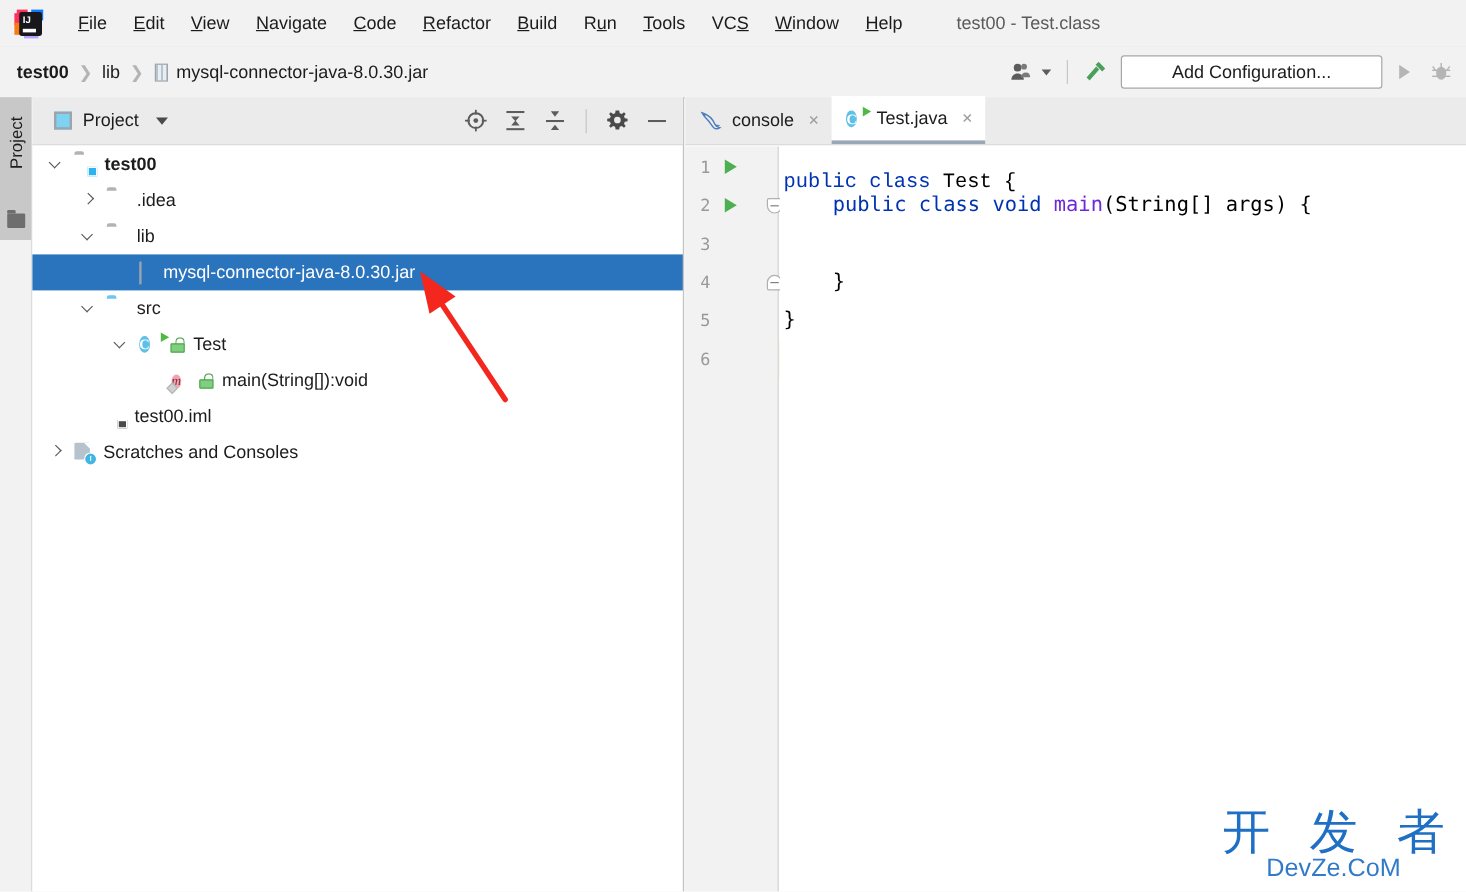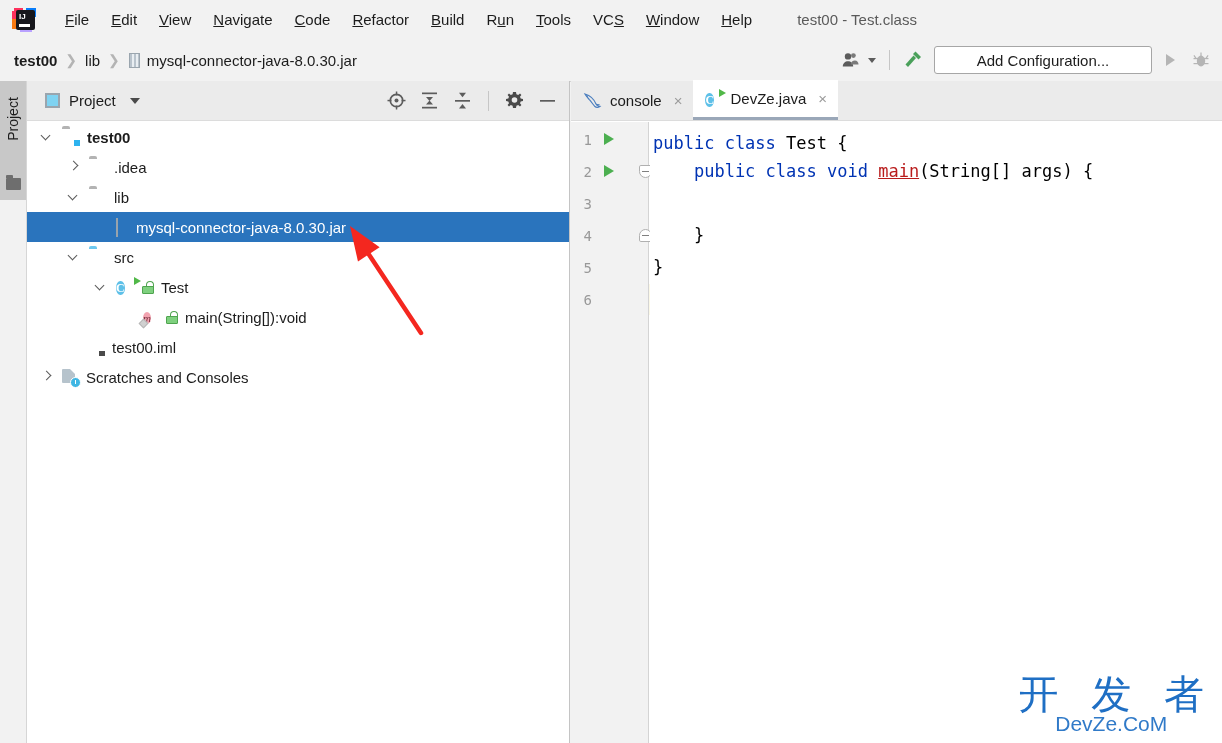--- a/index.html
+++ b/index.html
@@ -564,21 +564,21 @@
     background: #fcf9e8;
   }
   .code-line {
     position: absolute;
     font-family: "DejaVu Sans Mono", monospace;
     font-size: 17px;
     white-space: pre;
     color: #000000;
   }
   .kw  { color: #0033b3; }
-  .mth { color: #b91c1c; text-decoration: underline; }
+  .mth { color: #6d28d9; }
 
   
   .annot {
     position: absolute;
     left: 0; top: 0;
     width: 1222px; height: 743px;
     pointer-events: none;
   }
 
   
@@ -814,39 +814,39 @@
           <span class="dolphin-ico"><svg width="19" height="17" viewBox="0 0 19 17">
               <path d="M2 2 C7 3.5 11 7 13 12 C13.8 13.6 15.2 14.2 16.8 14.4 C15.2 15.6 13 15.4 11.6 14.2 C10 12.6 8.6 10 6.4 7.6 C5 6 3.2 4.4 2 2 Z" fill="none" stroke="#4c7fbf" stroke-width="1.2"></path>
               <path d="M12.6 11.4 C14 12 15.6 12.4 17 12.2 C16.2 13.4 14.6 13.8 13.4 13.2 Z" fill="#4c7fbf"></path>
               <circle cx="4.1" cy="4.1" r="0.9" fill="#4c7fbf"></circle>
             </svg></span>
           <span>console</span>
           <span class="tab-close">×</span>
         </div>
         <div class="tab active">
           <span class="tab-cls-ico"><span class="cls-ico">C</span><span class="cls-run"></span></span>
-          <span>DevZe.java</span>
+          <span>Test.java</span>
           <span class="tab-close">×</span>
         </div>
       </div>
     <div class="caret-line" style="top: 203px; left: 0px; width: 651px; position: absolute;"></div>
       <div class="gutter" id="gutter">
         <div class="lnum" style="top: 10px;">1</div>
         <div class="run-tri" style="top: 11px;"></div>
         <div class="lnum" style="top: 42px;">2</div>
         <div class="run-tri" style="top: 43px;"></div>
         <div class="fold start" style="top: 43px;"></div>
         <div class="lnum" style="top: 74px;">3</div>
         <div class="lnum" style="top: 106px;">4</div>
         <div class="fold end" style="top: 107px;"></div>
         <div class="lnum" style="top: 138px;">5</div>
         <div class="lnum" style="top: 170px;">6</div>
       </div>
     <div class="code-pane" id="code-pane">
-        <div class="code-line" style="top: 11px; left: 3px;"><span class="kw">public class </span><span>Test {</span></div>
+        <div class="code-line" style="top: 21px; left: 3px; font-family: Liberation Mono, monospace;"><span class="kw">public class </span><span>Test {</span></div>
         <div class="code-line" style="top: 39px; left: 3px;"><span class="kw">    public class void </span><span class="mth">main</span><span>(String[] args) {</span></div>
         <div class="code-line" style="top: 71px; left: 3px;"></div>
         <div class="code-line" style="top: 103px; left: 3px;"><span>    }</span></div>
         <div class="code-line" style="top: 135px; left: 3px;"><span>}</span></div>
         <div class="code-line" style="top: 167px; left: 3px;"></div>
       </div>
   </div>
 
   <svg class="annot">
     <g id="arrow-group">

